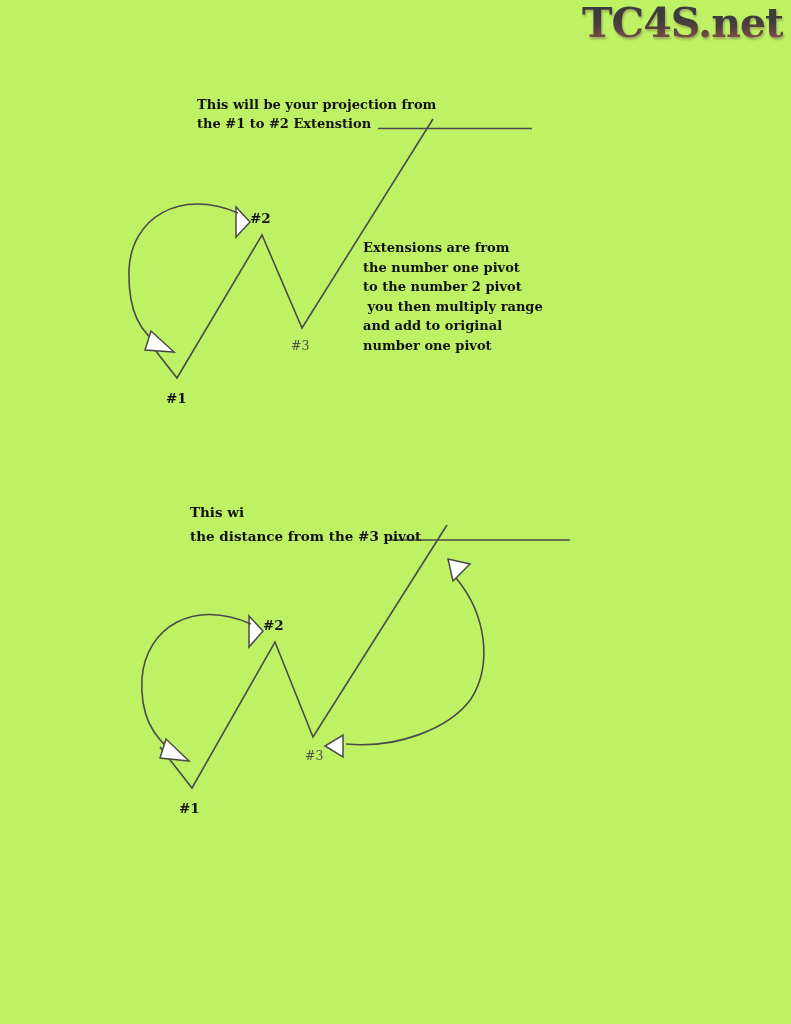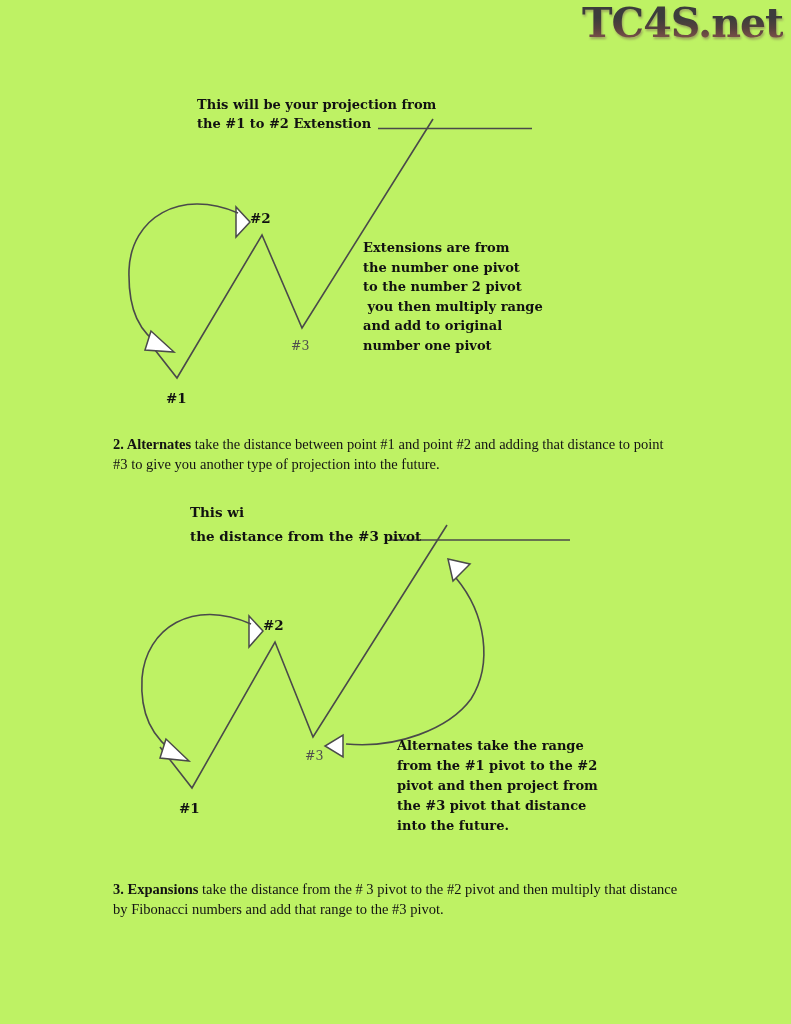--- a/index.html
+++ b/index.html
@@ -104,32 +104,25 @@
   <div class="abs pivot-label thin" style="left:291px;top:338px;">#3</div>
   <div class="abs pivot-label" style="left:166px;top:390px;">#1</div>
 
   <div class="abs note" style="left:363px;top:238px;">Extensions are from
 the number one pivot
 to the number 2 pivot
  you then multiply range
 and add to original
 number one pivot</div>
 
-  <p class="abs para" style="left:113px;top:434px;width:568px;margin:0;"><b>2. Alternates</b><span> take the distance between point #1 and point #2 and adding that distance to point #3 to give you another type of projection into the future.</span></p>
 
   <div class="abs caption c2" style="left:190px;top:500px;">This wi
 the distance from the #3 pivot</div>
 
 
   <div class="abs pivot-label" style="left:263px;top:617px;">#2</div>
   <div class="abs pivot-label thin" style="left:305px;top:748px;">#3</div>
   <div class="abs pivot-label" style="left:179px;top:800px;">#1</div>
 
-  <div class="abs note" style="left:397px;top:736px;line-height:20px;">Alternates take the range
-from the #1 pivot to the #2
-pivot and then project from
-the #3 pivot that distance
-into the future.</div>
 
-  <p class="abs para" style="left:113px;top:879px;width:568px;margin:0;"><b>3. Expansions</b><span> take the distance from the # 3 pivot to the #2 pivot and then multiply that distance by Fibonacci numbers and add that range to the #3 pivot.</span></p>
 
 
 </div>
 
 </body></html>

